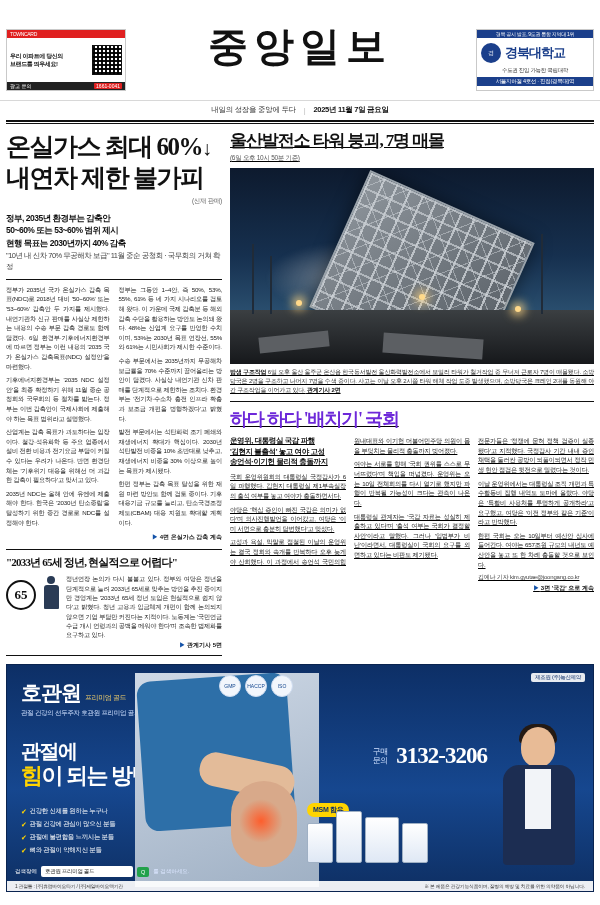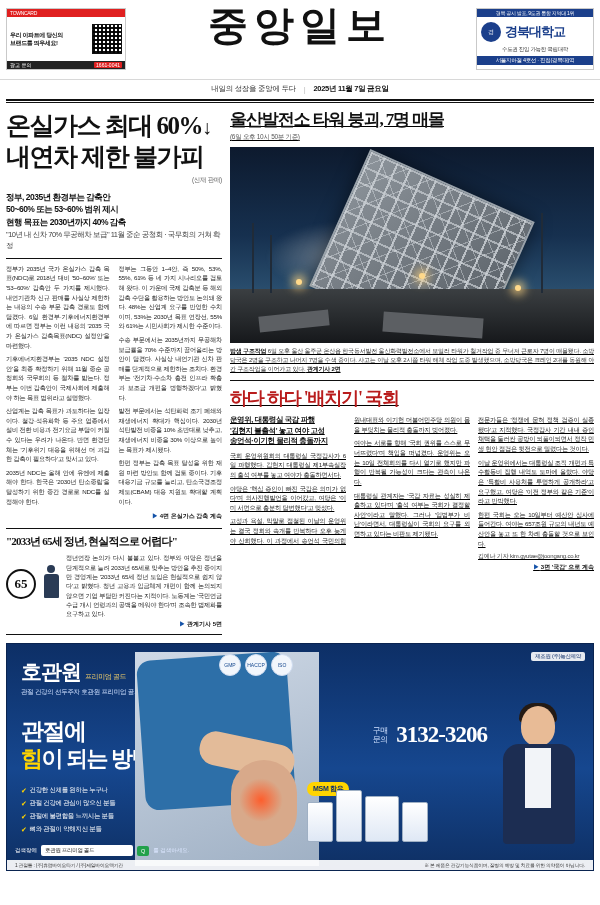--- a/index.html
+++ b/index.html
@@ -15,20 +15,21 @@
     margin: 0 auto;
     background: #fff;
     overflow: hidden;
   }
 
   
   .topbar {
     position: relative;
     height: 80px;
     border-bottom: 1px solid #d8d8d8;
+    margin-top: 21px;
   }
   .ad-left {
     position: absolute;
     left: 6px; top: 8px;
     width: 120px; height: 62px;
     border: 1px solid #c9c9c9;
     background: #fff;
     display: flex;
     flex-direction: column;
     overflow: hidden;
@@ -254,21 +255,21 @@
   .boxed h3 {
     margin: 0 0 4px 0;
     font-family: "Liberation Serif", serif;
     font-size: 11px;
     letter-spacing: -0.8px;
     color: #111;
   }
   .boxed-body {
     display: flex;
     gap: 6px;
-    align-items: center;
+    align-items: flex-start;
   }
   .boxed-ill {
     width: 54px;
     height: 46px;
     flex: 0 0 54px;
     position: relative;
   }
   .boxed-ill .circle65 {
     position: absolute;
     left: 0; top: 6px;
@@ -401,21 +402,21 @@
   .rule-mid {
     border: 0;
     border-top: 1.5px solid #111;
     margin: 6px 0 5px 0;
   }
   .head2 {
     font-family: "Liberation Serif", serif;
     font-size: 18px;
     font-weight: bold;
     letter-spacing: -1.2px;
-    color: #b91c1c;
+    color: #6d28d9;
     margin: 0 0 5px 0;
   }
   .sub2 {
     font-size: 7.5px;
     font-weight: bold;
     color: #111;
     letter-spacing: -0.4px;
     line-height: 1.4;
     margin: 0 0 4px 0;
   }
@@ -473,21 +474,21 @@
   }
   .ad-bigtext {
     position: absolute;
     left: 14px; top: 74px;
     font-family: "Liberation Serif", serif;
     color: #fff;
     font-weight: bold;
     letter-spacing: -1.5px;
     line-height: 1.2;
   }
-  .ad-bigtext .l1 { font-size: 23px; display: block; }
+  .ad-bigtext .l1 { font-size: 20px; display: block; }
   .ad-bigtext .l2 { font-size: 22px; display: block; }
   .ad-bigtext .hl { color: #ffd400; }
   .ad-bullets {
     position: absolute;
     left: 14px; top: 142px;
     display: flex;
     flex-direction: column;
     gap: 4px;
   }
   .ad-bullets div {

